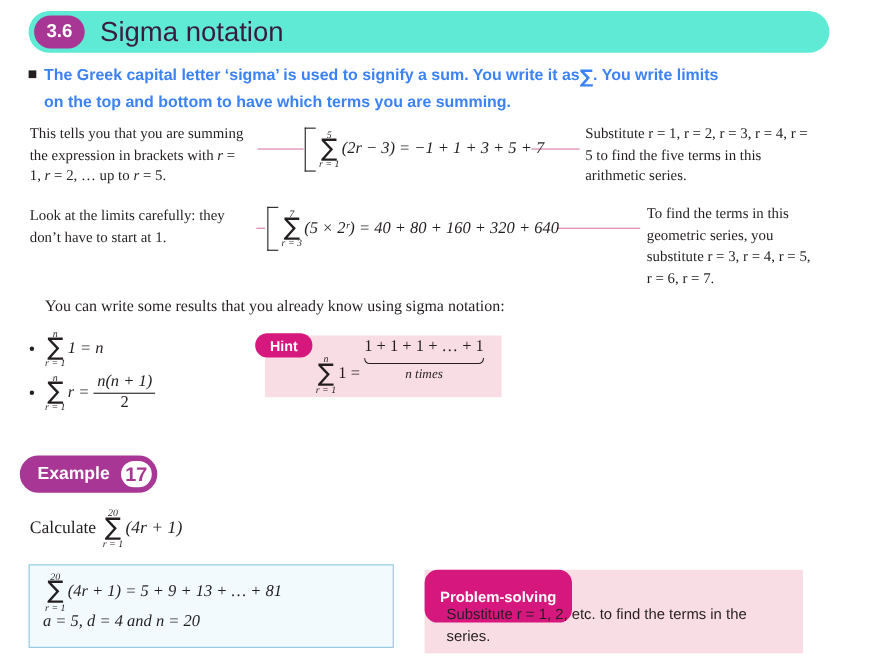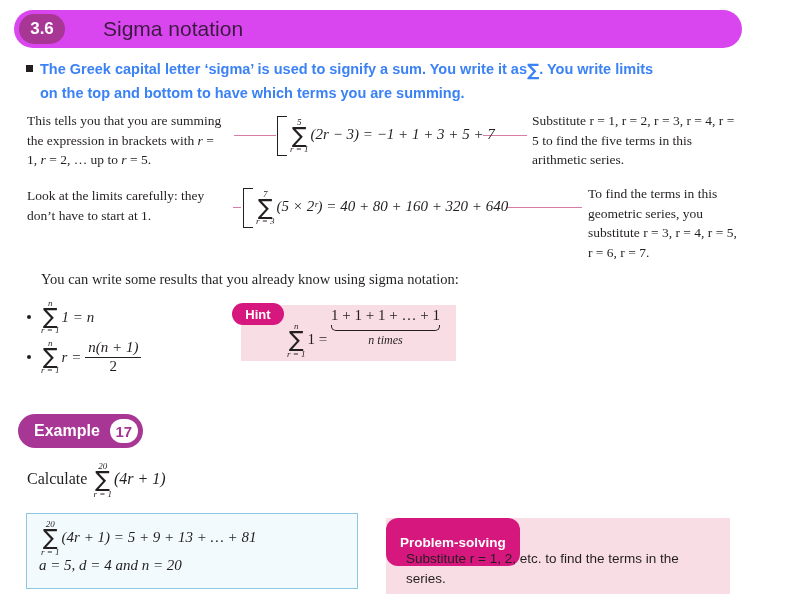--- a/index.html
+++ b/index.html
@@ -17,48 +17,47 @@
   }
   .page {
     position: relative;
     width: 792px;
     height: 609px;
   }
 
   
   .section-header {
     position: absolute;
-    left: 14px;
+    left: 26px;
     top: 10px;
     width: 728px;
     height: 38px;
-    background: #d946ef;
+    background: #5eead4;
     border-radius: 19px;
     display: flex;
     align-items: center;
-    gap: 24px;
   }
   .section-number {
     width: 46px;
     height: 30px;
     margin-left: 5px;
     background: #a83694;
     border-radius: 15px;
     color: #ffffff;
     font-family: "Liberation Sans", sans-serif;
     font-weight: bold;
     font-size: 17px;
     display: flex;
     align-items: center;
     justify-content: center;
   }
   .section-title {
     margin-left: 14px;
     font-family: "Liberation Sans", sans-serif;
-    font-size: 21px;
+    font-size: 25px;
     color: #3b1a3f;
   }
 
   
   .intro-bullet {
     position: absolute;
     left: 26px;
     top: 58px;
     width: 716px;
     font-family: "Liberation Sans", sans-serif;
@@ -276,21 +275,21 @@
     margin-right: 10px;
   }
   .example-number {
     width: 28px;
     height: 24px;
     border-radius: 13px;
     background: #ffffff;
     color: #a83694;
     font-family: "Liberation Sans", sans-serif;
     font-weight: bold;
-    font-size: 15px;
+    font-size: 18px;
     display: flex;
     align-items: center;
     justify-content: center;
   }
 
   .calc-line {
     position: absolute;
     left: 27px;
     top: 462px;
     font-family: "Liberation Serif", serif;

